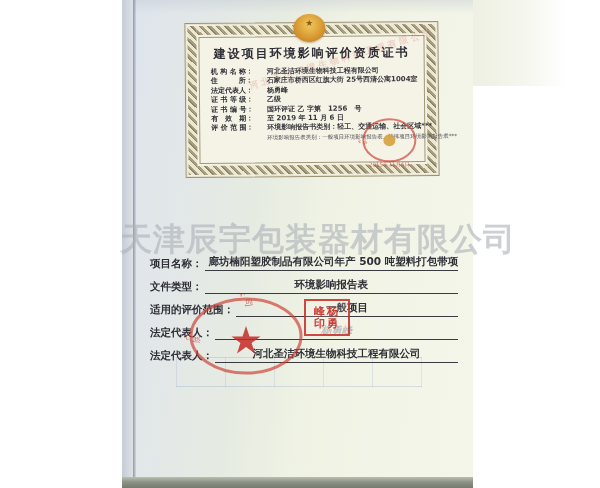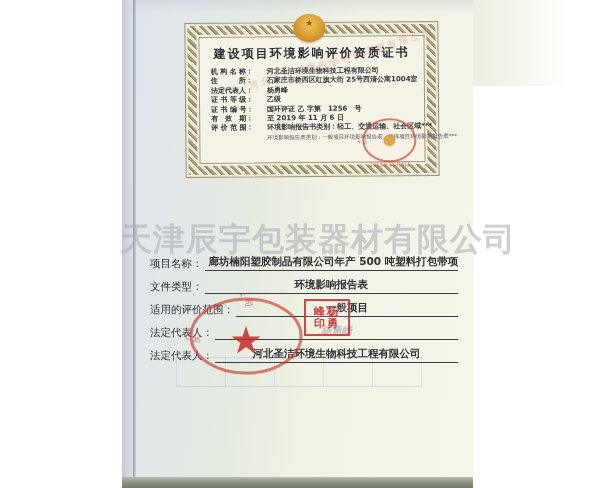--- a/index.html
+++ b/index.html
@@ -45,21 +45,21 @@
   .serial{position:absolute;left:318px;top:178px;font-family:"DejaVu Sans Mono",monospace;
         font-size:15px;letter-spacing:1px;color:#9c4f55;}
   
   .watermark{position:absolute;left:120px;top:218px;width:346px;text-align:center;
         font-size:32px;font-weight:600;letter-spacing:1px;color:rgba(172,178,184,.62);
         white-space:nowrap;z-index:3;}
   
   .form{position:absolute;left:150px;top:248px;width:308px;z-index:4;
         font-size:10.5px;color:#2e2e36;}
   .f-row{display:flex;align-items:flex-end;height:23px;white-space:nowrap;}
-  .f-label{font-weight:normal;flex:0 0 auto;padding-right:2px;}
+  .f-label{font-weight:bold;flex:0 0 auto;padding-right:2px;}
   .f-line{flex:1 1 auto;border-bottom:1.3px solid #3a3a42;font-weight:bold;
         text-align:center;padding-bottom:1px;min-width:0;overflow:hidden;}
   .f-line.left{text-align:left;padding-left:4px;}
   .sig{opacity:.32;color:#3a3f58;font-style:italic;filter:blur(.4px);}
   
   .company-seal{position:absolute;left:186px;top:294px;width:120px;height:84px;z-index:6;}
   .rep-stamp{position:absolute;left:304px;top:299px;width:42px;height:33px;z-index:6;
         border:2.5px solid rgba(198,42,38,.85);display:flex;flex-direction:column;
         justify-content:center;align-items:center;background:rgba(255,240,238,.15);}
   .rep-stamp div{font-size:11px;line-height:12px;font-weight:bold;

